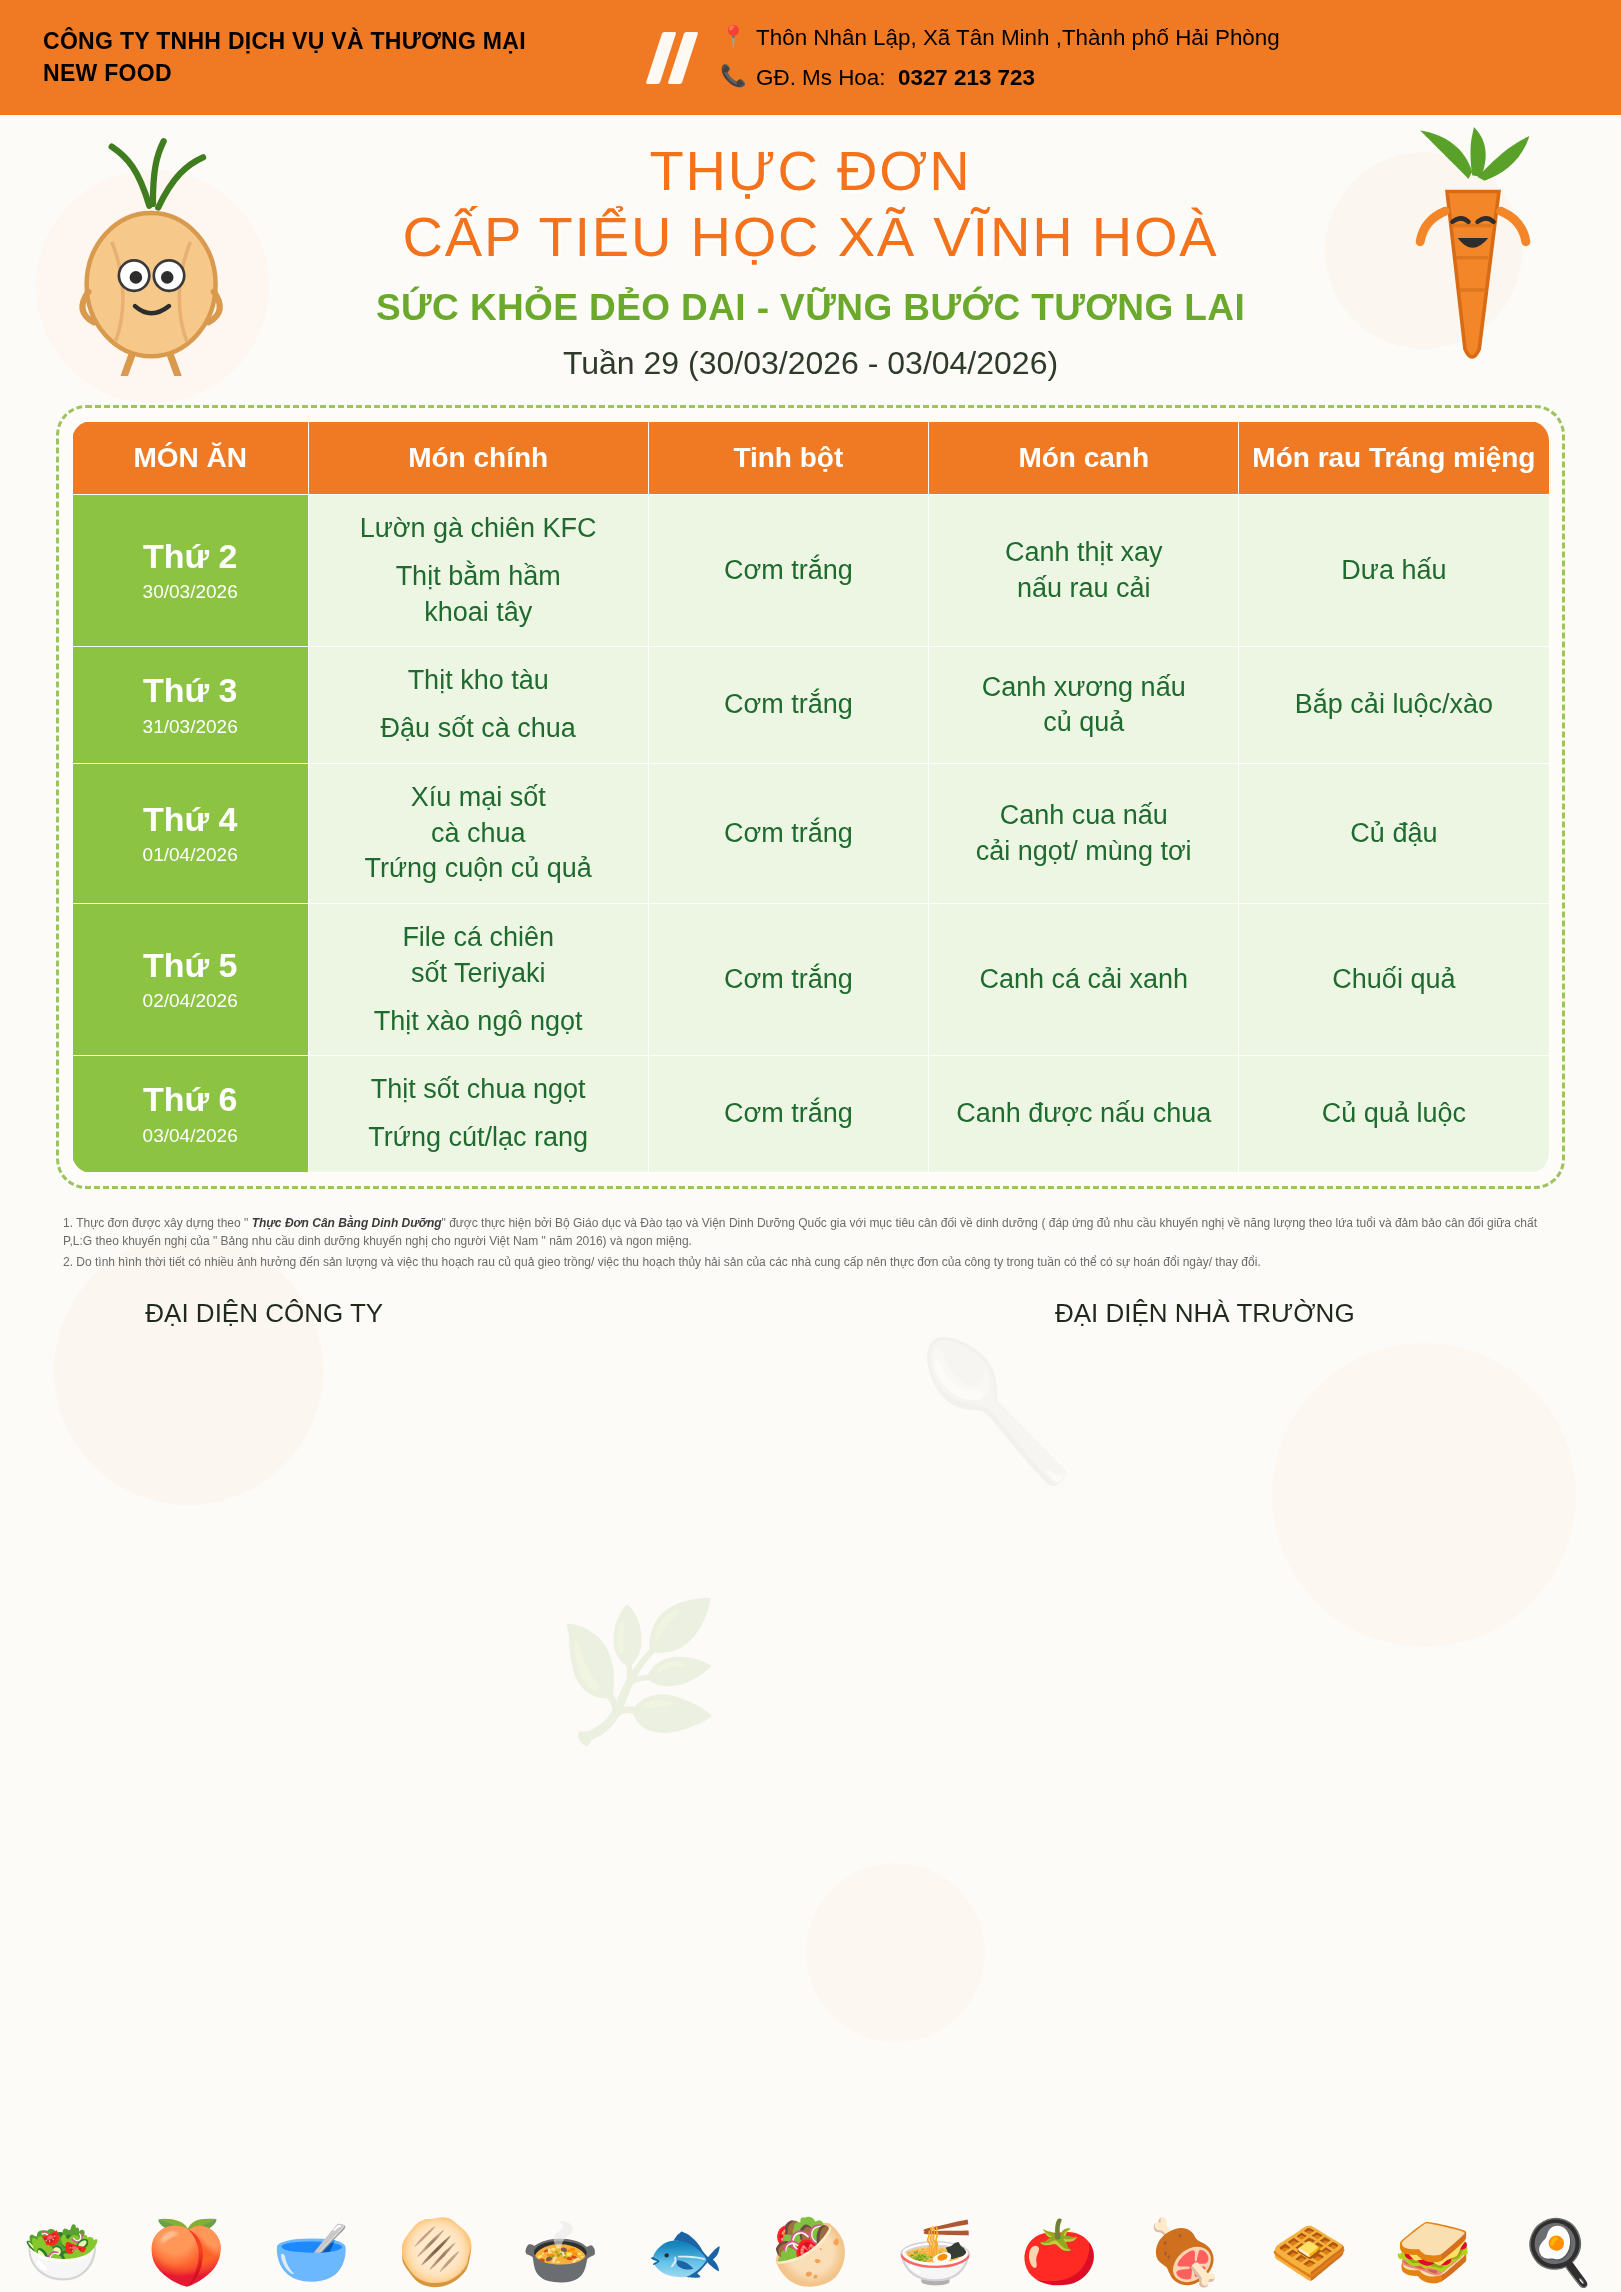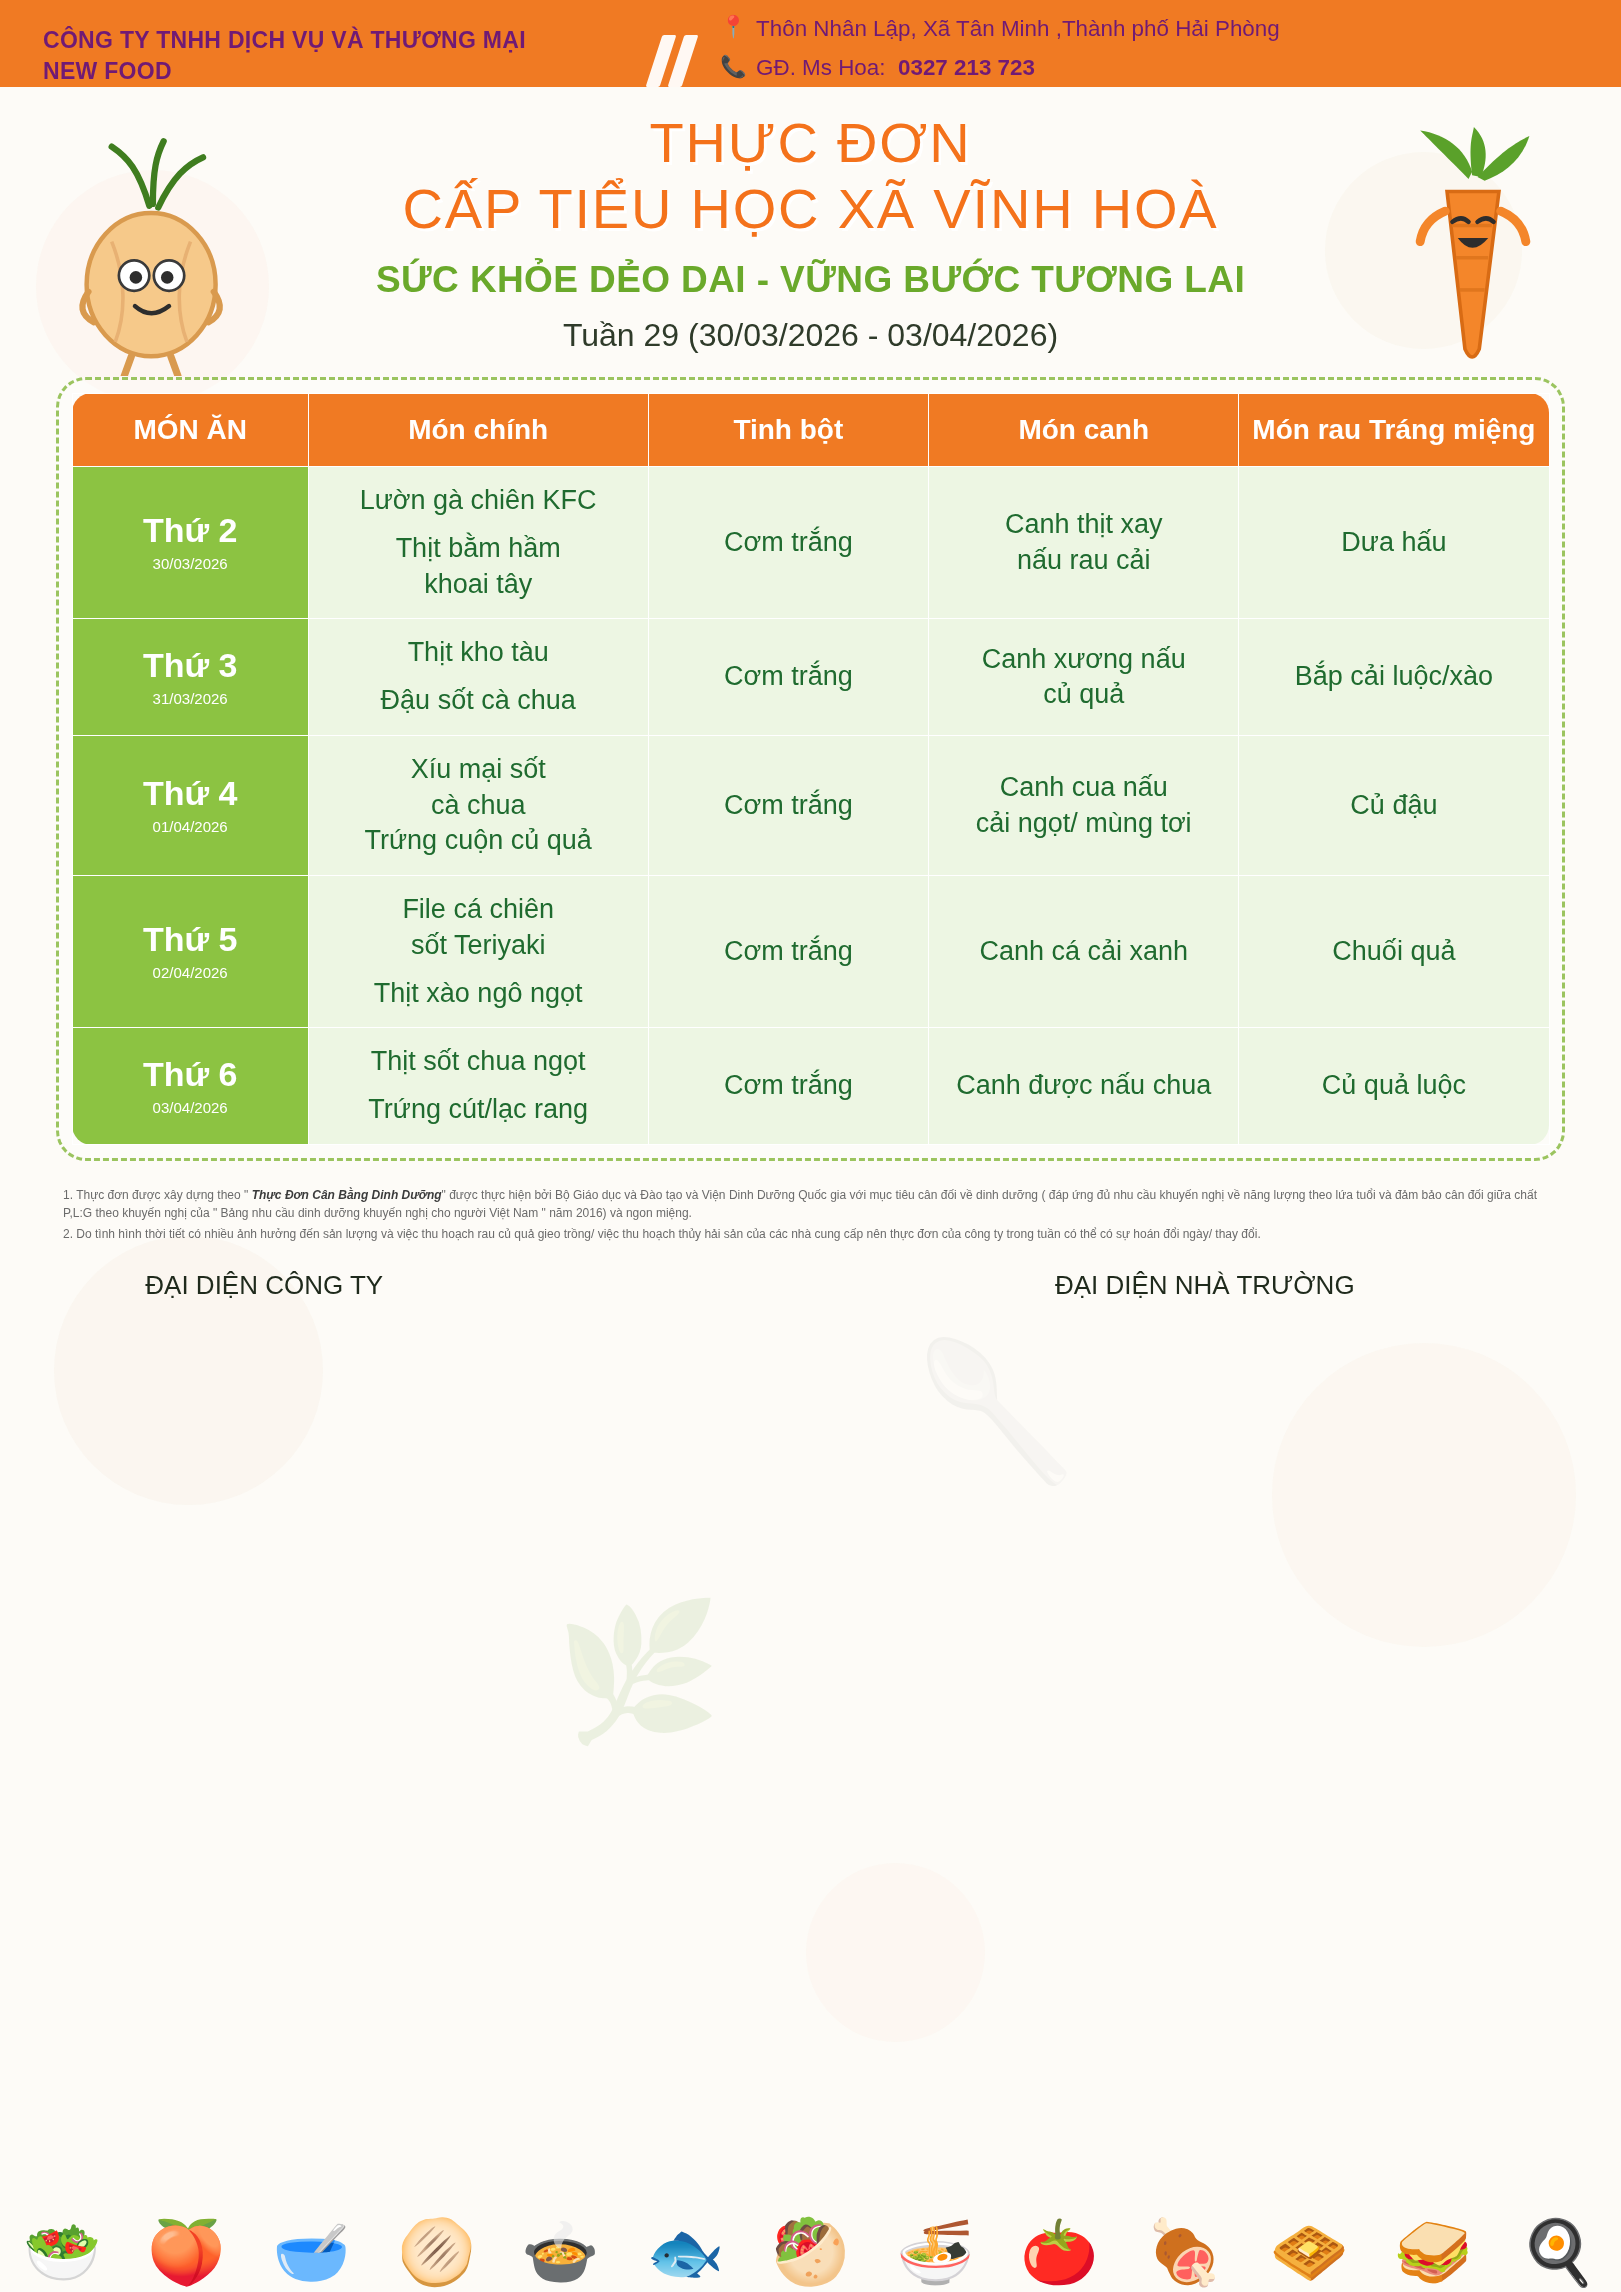--- a/index.html
+++ b/index.html
@@ -16,25 +16,25 @@
   .blob { position:absolute; border-radius:50%; opacity:.35; pointer-events:none; }
   .blob.b1 { width:233px;height:233px; background:#fdeee6; left:36px; top:170px; }
   .blob.b2 { width:197px;height:197px; background:#f7f2e2; left:1325px; top:152px; }
   .blob.b3 { width:269px;height:269px; background:#f6efe3; left:54px; top:1236px; }
   .blob.b4 { width:304px;height:304px; background:#f8f1e4; left:1272px; top:1343px; }
   .blob.b5 { width:179px;height:179px; background:#fbf0e8; left:806px; top:1863px; }
 
   
   .header {
     position:relative;
-    height:87px;
+    height:115px;
     background:#f07a23;
     display:flex;
-    align-items:flex-end;
-    color:#701a75;
+    align-items:center;
+    color:#000000;
   }
   .header .company {
     width:645px;
     padding-left:43px;
     font-weight:bold;
     font-size:23px;
     line-height:1.35;
     letter-spacing:0.3px;
   }
   .header .slashes {
@@ -111,21 +111,21 @@
     line-height:1.32;
     padding:16px 9px;
     background:#edf6e3;
   }
   td.day {
     background:#8cc342;
     color:#ffffff;
     font-weight:bold;
   }
   td.day .dname { font-size:34px; display:block; line-height:1.15; }
-  td.day .ddate { font-size:15px; display:block; font-weight:normal; margin-top:3.6px; }
+  td.day .ddate { font-size:19px; display:block; font-weight:normal; margin-top:3.6px; }
   tbody tr:last-child td:first-child { border-bottom-left-radius:19.7px; }
   tbody tr:last-child td:last-child  { border-bottom-right-radius:19.7px; }
   td .line { display:block; }
   td .gap { display:block; height:12.5px; }
 
   
   .notes {
     margin:25px 63px 0 63px;
     color:#6b6b6b;
     font-size:12px;

